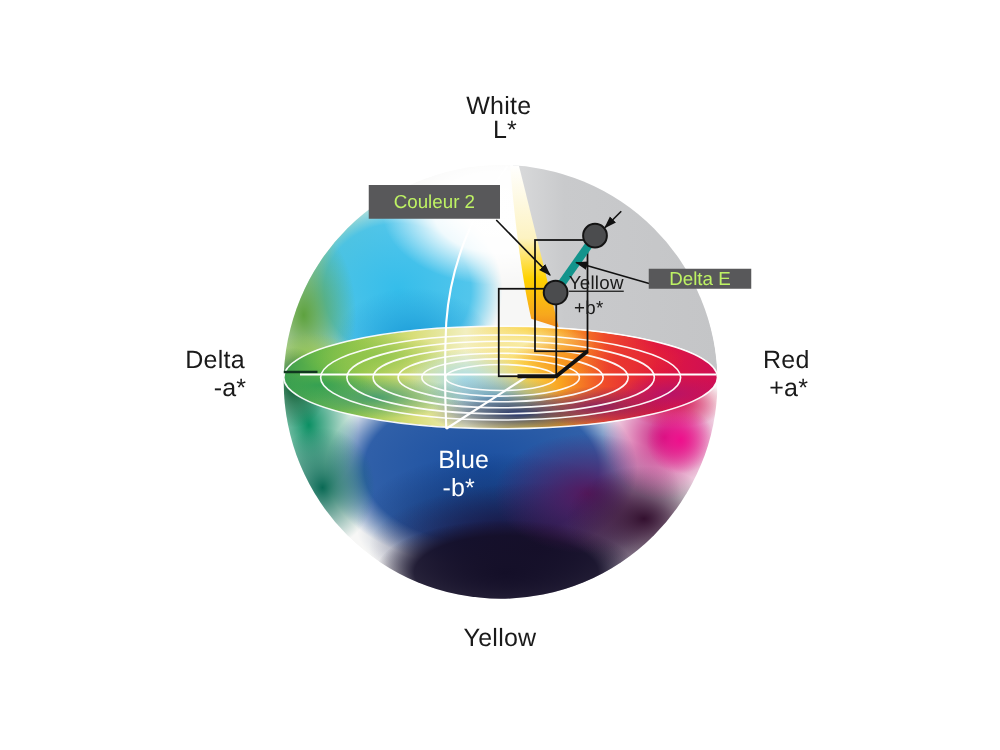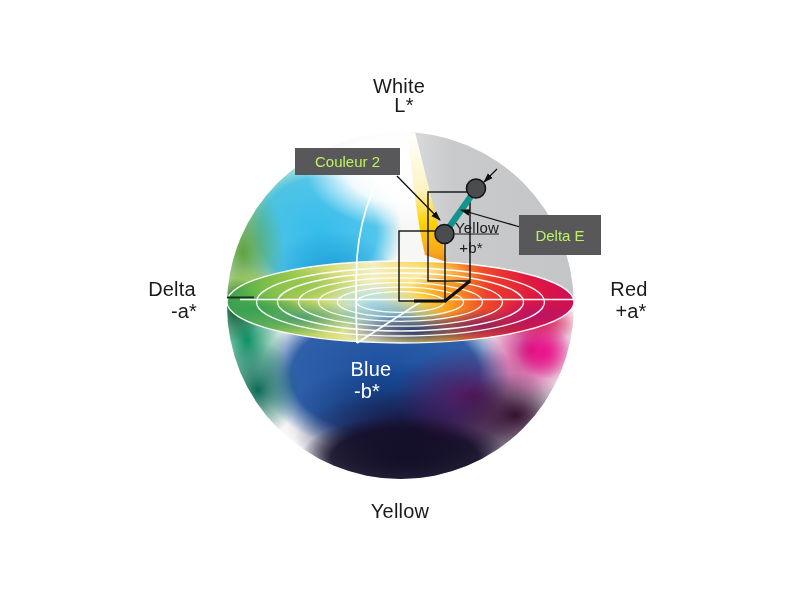--- a/index.html
+++ b/index.html
@@ -265,15 +265,15 @@
 
 <div class="axis-label on-sphere" style="left:351px;top:369px;">Blue</div>
 <div class="axis-label on-sphere" style="left:347px;top:391px;">-b*</div>
 
 <div class="axis-label small-label" style="left:477px;top:227px;text-decoration:underline;">Yellow</div>
 <div class="axis-label small-label" style="left:471px;top:247px;">+b*</div>
 
 <div class="axis-label" style="left:400px;top:511px;">Yellow</div>
 
 <div class="callout" style="left:295px;top:148px;width:105px;height:27px;">Couleur 2</div>
-<div class="callout" style="left:519px;top:215px;width:82px;height:40px;">Delta E</div>
+<div class="callout" style="left:519px;top:215px;width:82px;height:16px;">Delta E</div>
 
 </div>
 
 </body></html>

